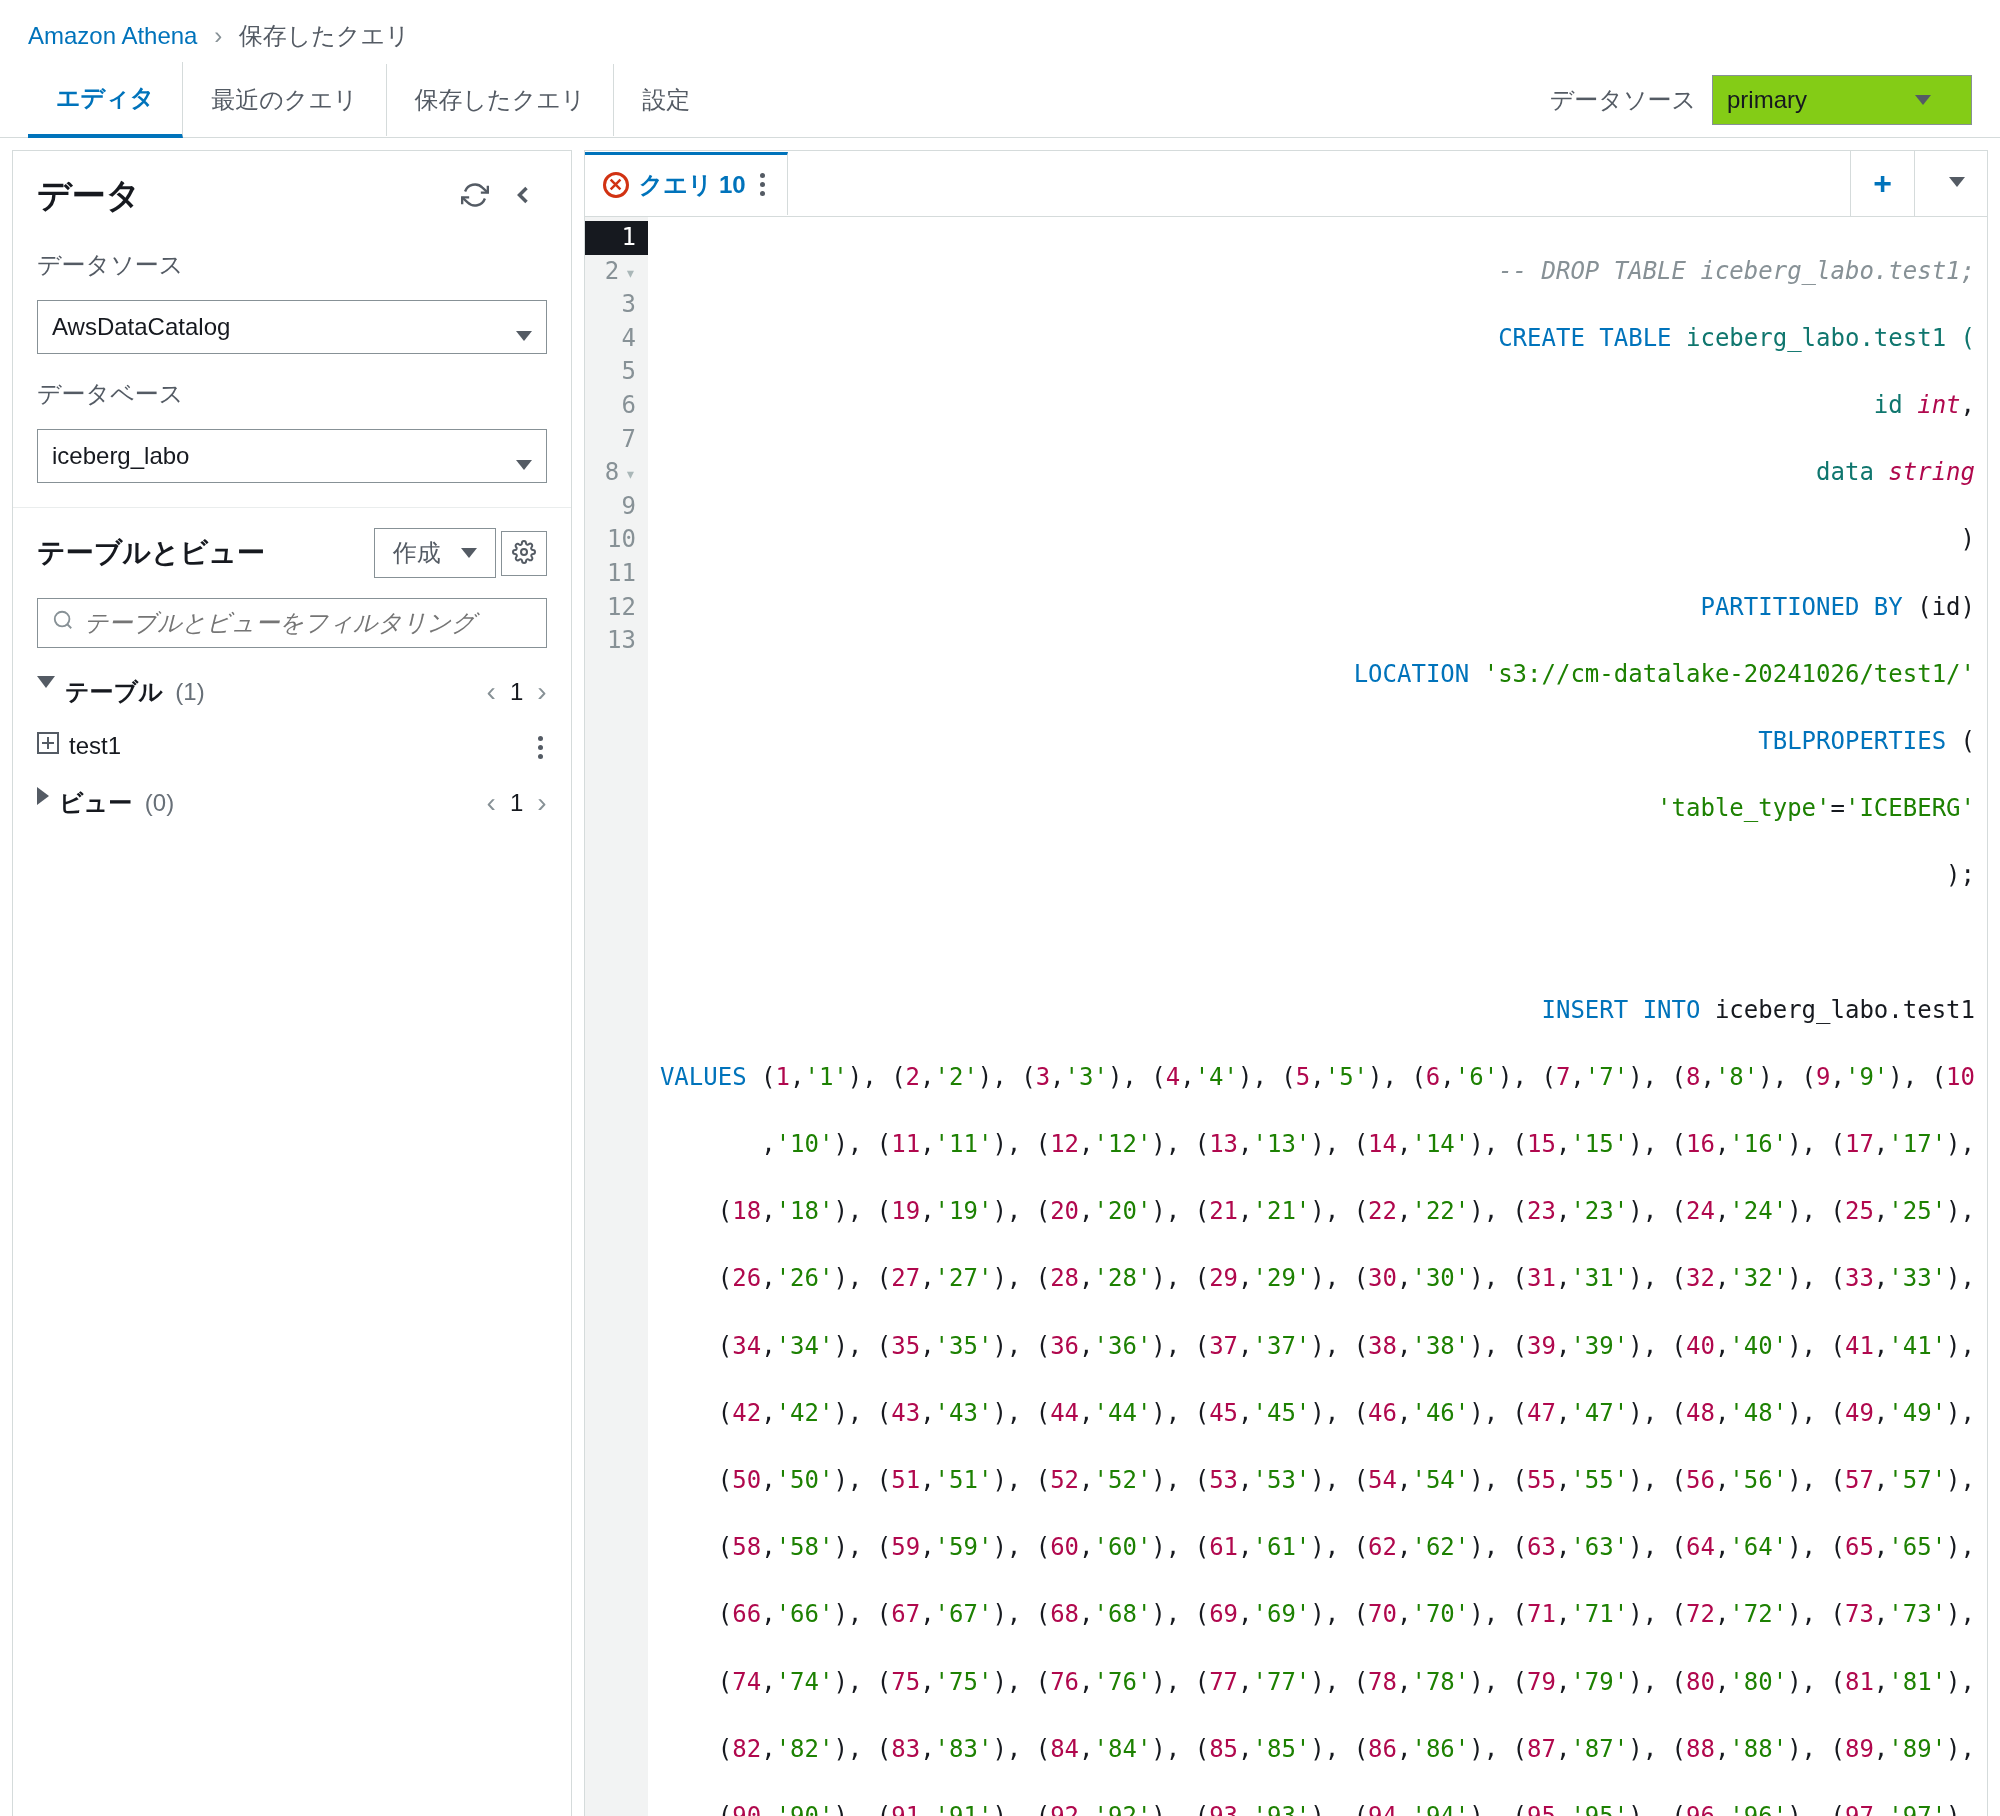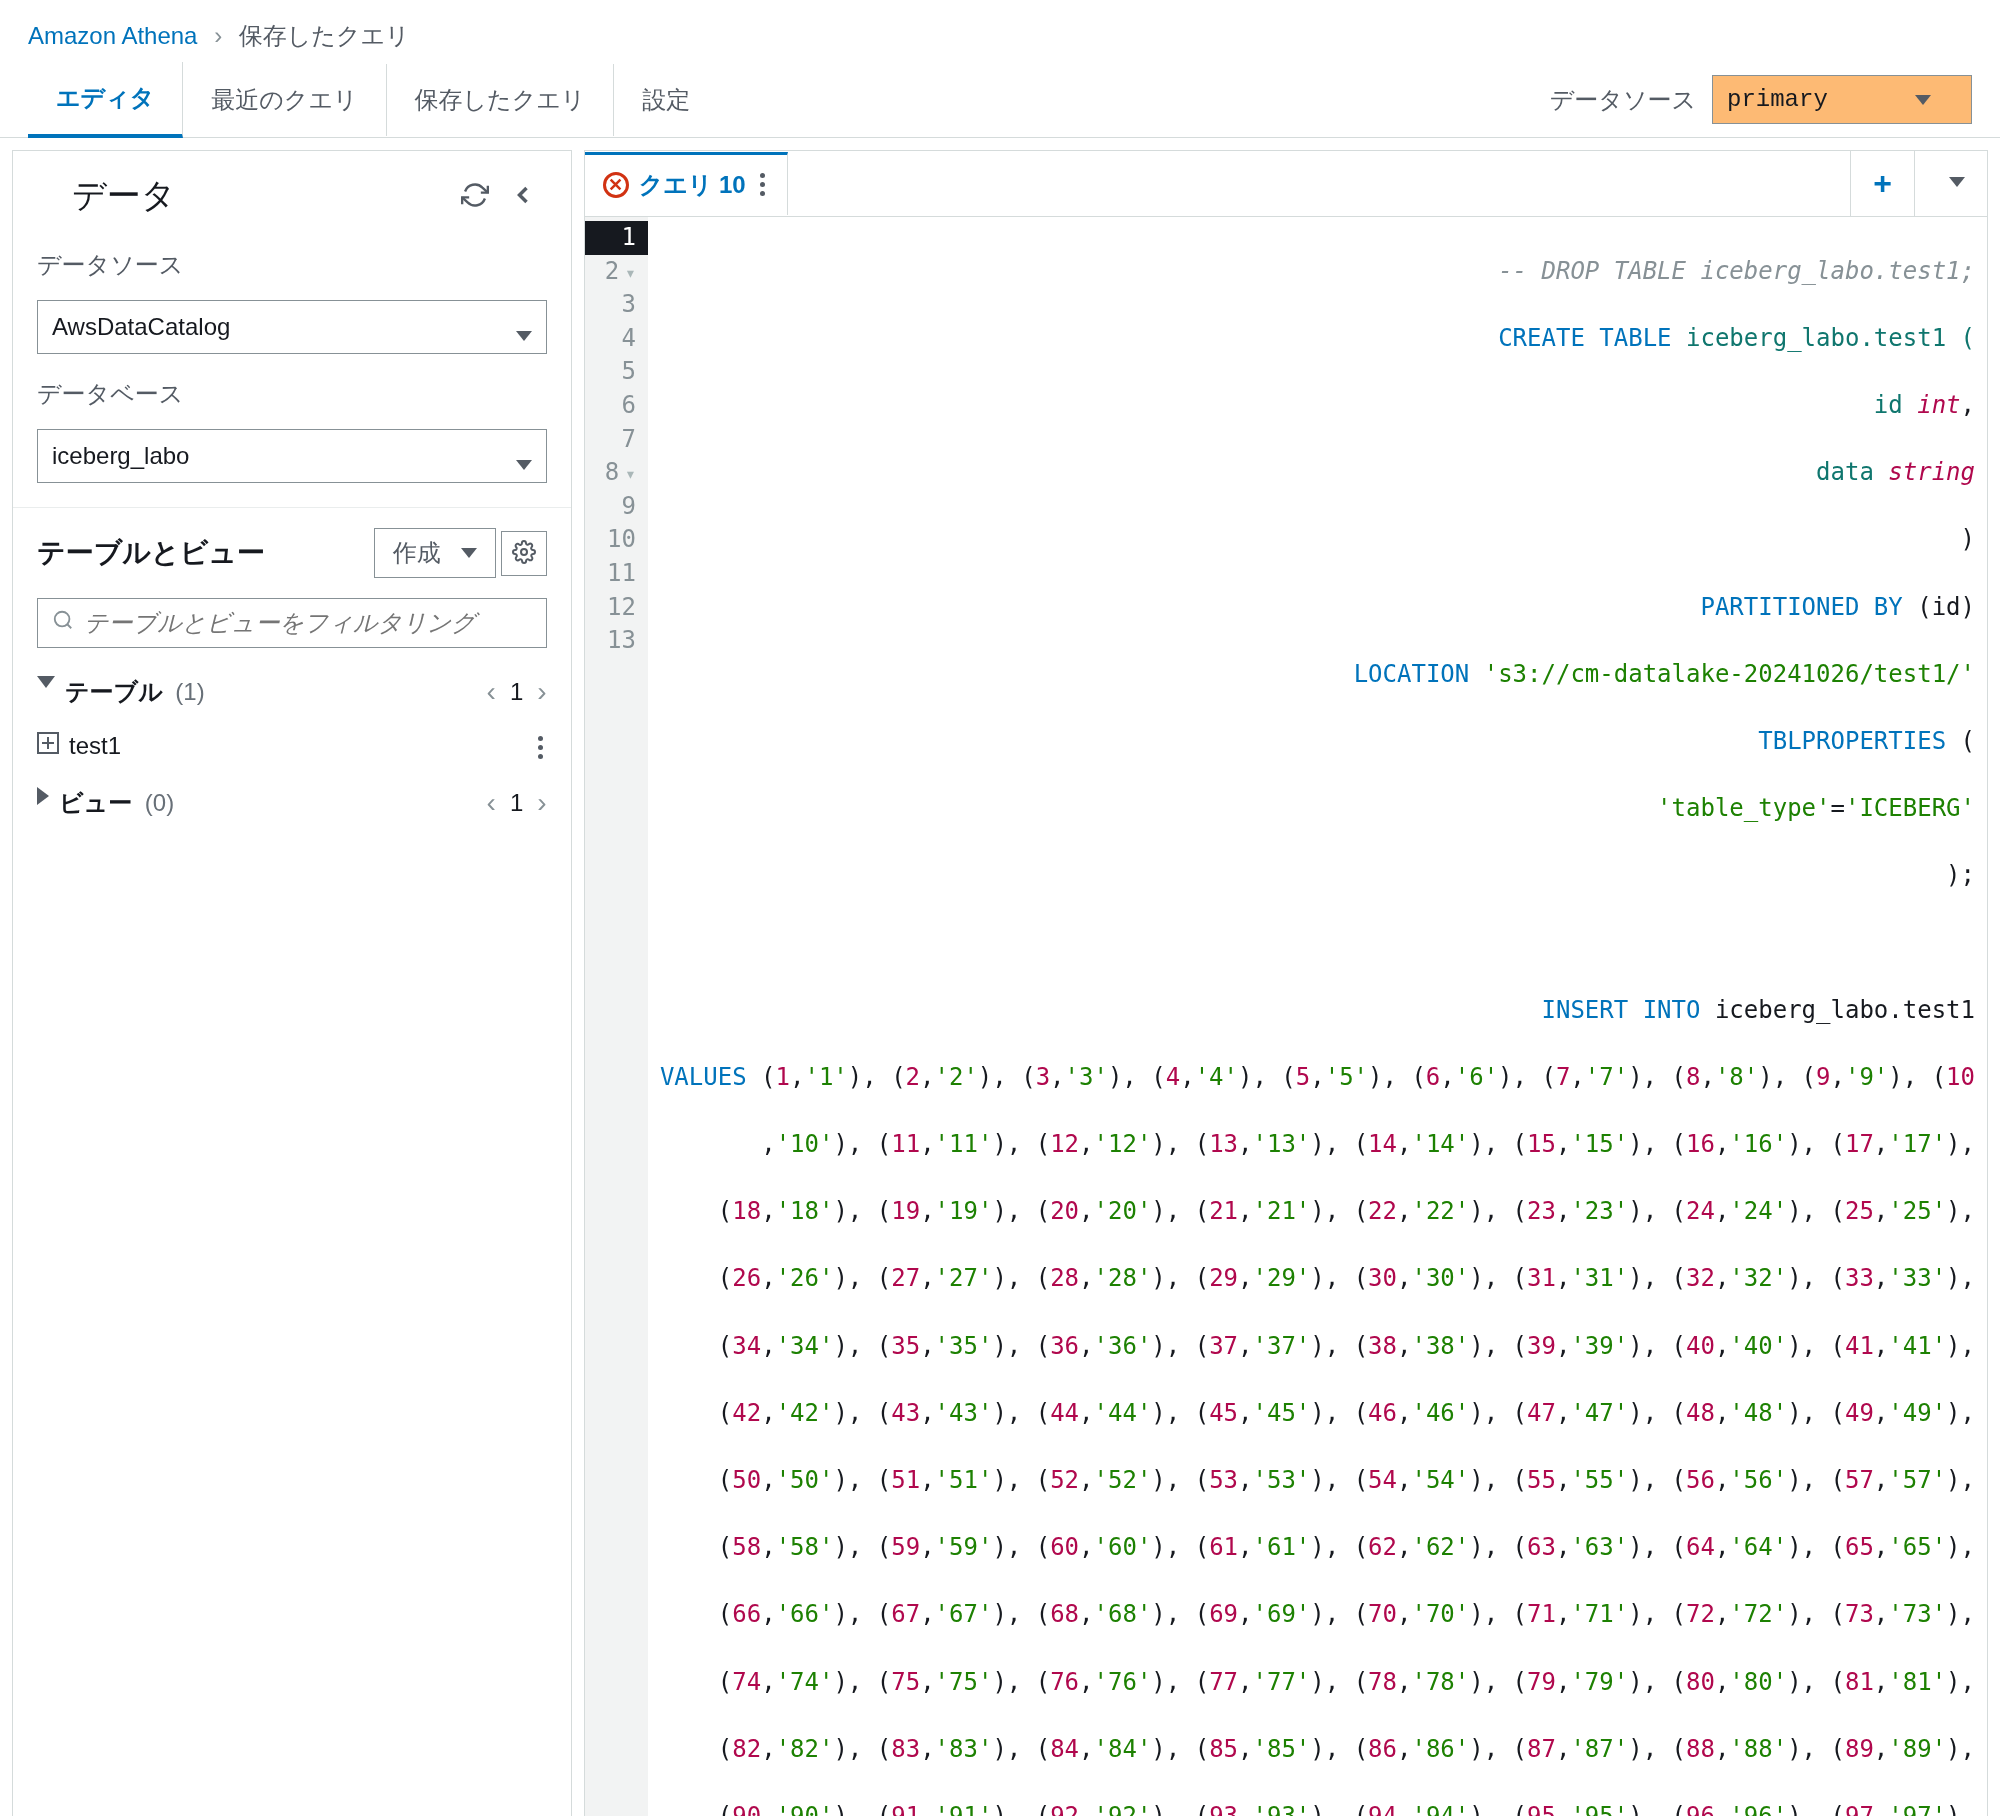--- a/index.html
+++ b/index.html
@@ -10,29 +10,29 @@
   .breadcrumb { padding: 20px 28px 10px; font-size: 24px; color: #545b64; }
   .breadcrumb a { color: #0073bb; }
   .breadcrumb .sep { margin: 0 10px; color: #879196; }
 
   
   .top-tabs { display: flex; align-items: center; border-bottom: 1px solid #d5dbdb; padding: 0 28px; }
   .top-tabs .tab { padding: 20px 28px; color: #545b64; cursor: pointer; border-right: 1px solid #d5dbdb; }
   .top-tabs .tab.active { color: #0073bb; font-weight: 700; border-bottom: 4px solid #0073bb; margin-bottom: -1px; }
   .top-tabs .spacer { flex: 1; }
   .top-tabs .wg-label { color: #545b64; margin-right: 16px; }
-  .top-tabs .wg-select { border: 1px solid #879196; padding: 10px 40px 10px 14px; min-width: 260px; position: relative; background: #fdba74; display: flex; align-items: center; justify-content: space-between; font-family: Liberation Mono, monospace; }
+  .top-tabs .wg-select { border: 1px solid #879196; padding: 10px 40px 10px 14px; min-width: 260px; position: relative; background: #84cc16; display: flex; align-items: center; justify-content: space-between; }
   .caret-down { display: inline-block; width: 0; height: 0; border-left: 8px solid transparent; border-right: 8px solid transparent; border-top: 10px solid #545b64; margin-left: 12px; }
 
   .layout { display: flex; border-top: none; padding: 12px; gap: 12px; align-items: stretch; }
 
   
   .sidebar { width: 580px; border: 1px solid #d5dbdb; background: #fff; }
   .side-header { display: flex; align-items: center; padding: 22px 24px; }
-  .side-header h2 { font-size: 34px; font-weight: 400; flex: 1; margin-left: 35px; }
+  .side-header h2 { font-size: 34px; font-weight: 700; flex: 1; }
   .icon-btn { background: none; border: none; cursor: pointer; color: #545b64; padding: 6px 10px; }
   .refresh-icon svg, .chevron-left-icon svg, .plus-icon svg, .gear-icon svg { width: 28px; height: 28px; }
   .side-section { padding: 8px 24px 16px; }
   .side-label { color: #545b64; margin-bottom: 8px; }
   .select { border: 1px solid #879196; padding: 12px 14px; background: #fff; display: flex; align-items: flex-end; justify-content: space-between; cursor: pointer; margin-top: 19px; }
   .divider { border-top: 1px solid #eaeded; margin: 8px 0; }
   .tv-header { display: flex; align-items: center; padding: 12px 24px; gap: 5px; }
   .tv-header h3 { font-size: 28px; font-weight: 700; flex: 1; }
   .create-btn { border: 1px solid #879196; background: #fff; padding: 8px 18px; color: #545b64; display: flex; align-items: center; gap: 8px; cursor: pointer; font-size: 24px;}
   .gear-btn { border: 1px solid #879196; background: #fff; padding: 8px 10px; cursor: pointer; color: #545b64;}

